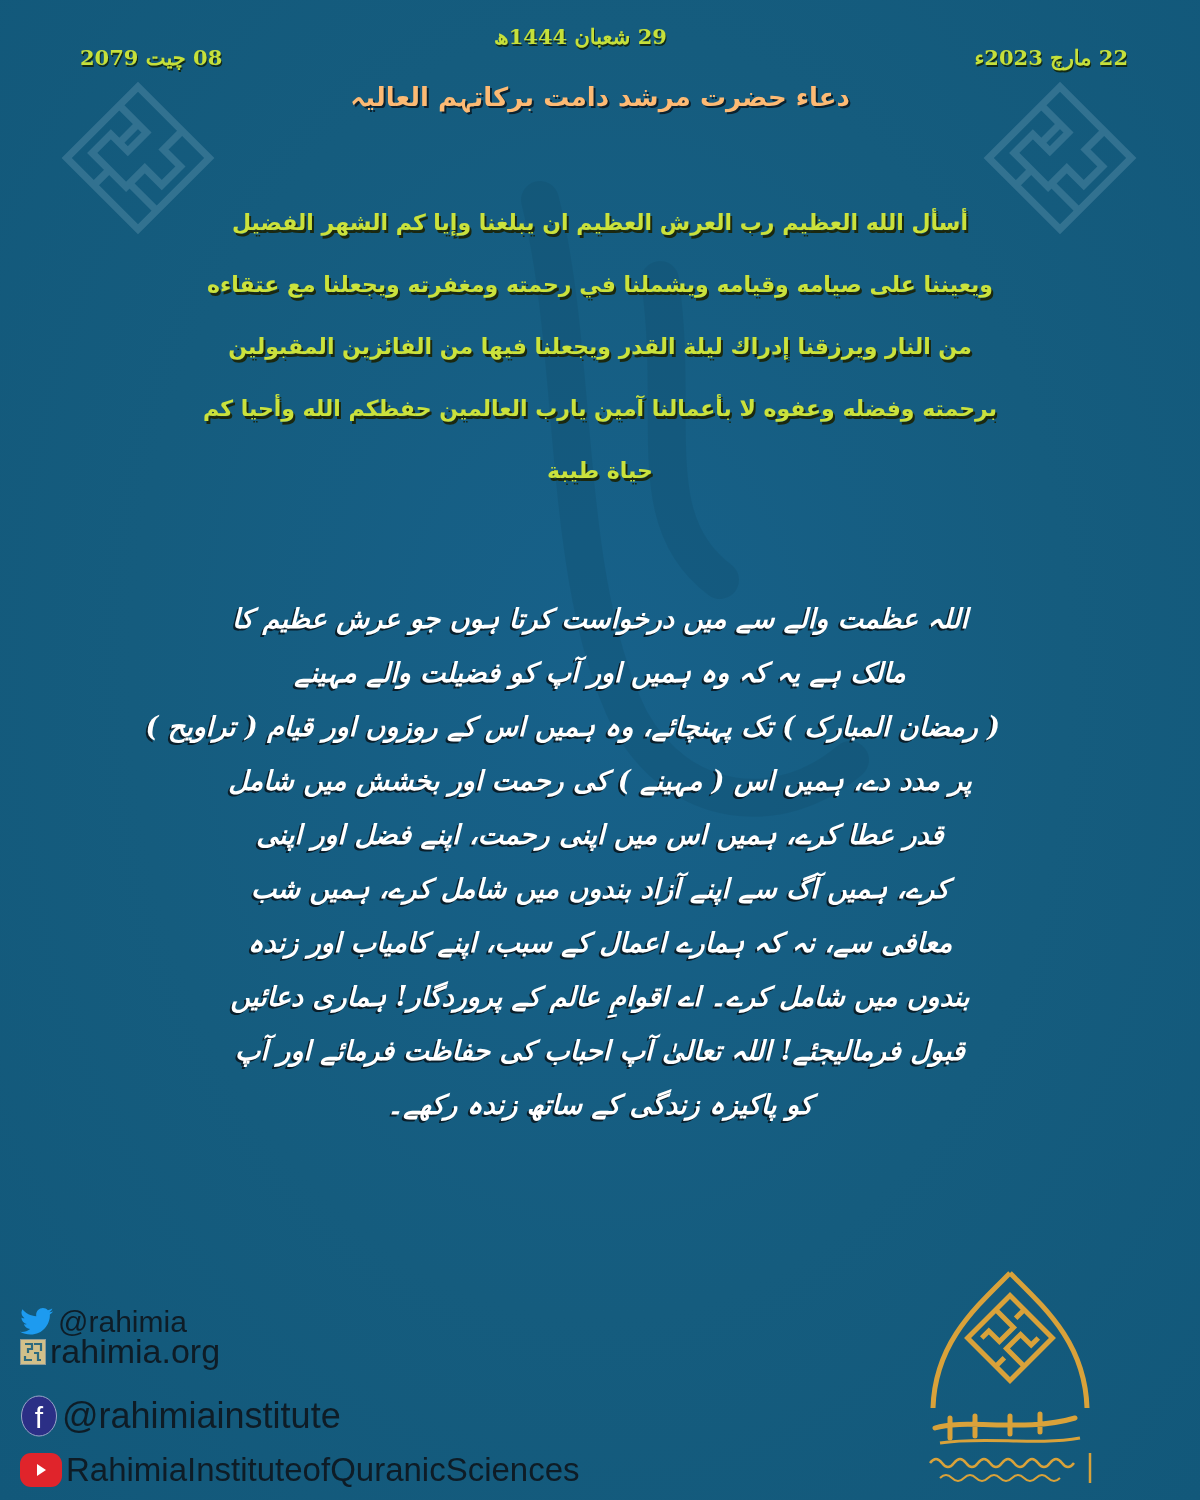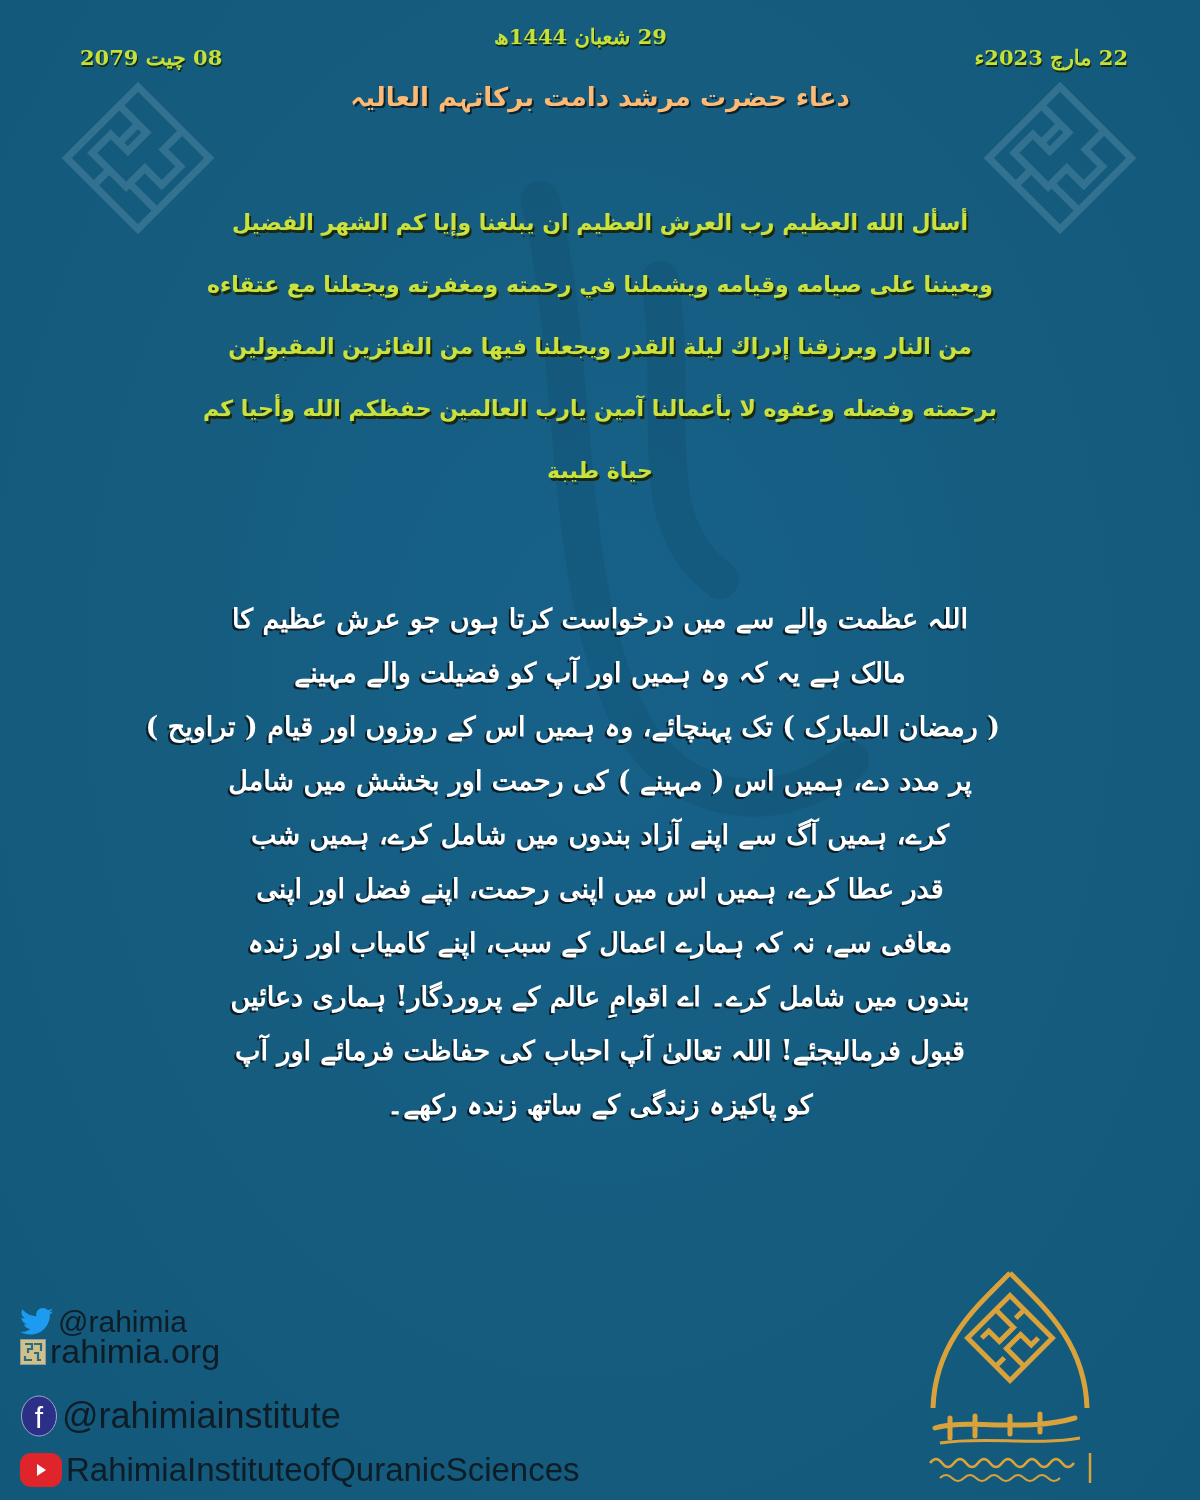--- a/index.html
+++ b/index.html
@@ -55,21 +55,21 @@
     .arabic .line { display: block; white-space: nowrap; }
 
     .urdu {
       position: absolute; left: 200px; right: 200px; top: 592px;
       text-align: center; direction: rtl;
       font-family: "DejaVu Serif", serif;
       font-size: 27px; line-height: 54px; font-weight: bold;
       color: #ffffff;
       text-shadow: -2px 2px 0 #0a1e2a;
     }
-    .urdu .line { display: block; white-space: nowrap; }
+    .urdu .line { display: block; white-space: nowrap; font-style: italic; }
 
     .socials {
       position: absolute; left: 20px; top: 1305px;
       font-family: "Liberation Sans", sans-serif;
       color: #0e1c26;
     }
     .social-row { display: flex; align-items: center; position: absolute; left: 0; white-space: nowrap; }
     .row-twitter { top: 0; font-size: 30px; }
     .row-web { top: 27px; font-size: 34px; }
     .row-fb { top: 90px; font-size: 36px; }
@@ -120,22 +120,22 @@
   <span class="line">من النار ويرزقنا إدراك ليلة القدر ويجعلنا فيها من الفائزين المقبولين</span>
   <span class="line">برحمته وفضله وعفوه لا بأعمالنا آمين يارب العالمين حفظكم الله وأحيا كم</span>
   <span class="line">حياة طيبة</span>
 </div>
 
 <div class="urdu">
   <span class="line">اللہ عظمت والے سے میں درخواست کرتا ہوں جو عرش عظیم کا</span>
   <span class="line">مالک ہے یہ کہ وہ ہمیں اور آپ کو فضیلت والے مہینے</span>
   <span class="line">( رمضان المبارک ) تک پہنچائے، وہ ہمیں اس کے روزوں اور قیام ( تراویح )</span>
   <span class="line">پر مدد دے، ہمیں اس ( مہینے ) کی رحمت اور بخشش میں شامل</span>
+  <span class="line">قدر عطا کرے، ہمیں اس میں اپنی رحمت، اپنے فضل اور اپنی</span>
   <span class="line">کرے، ہمیں آگ سے اپنے آزاد بندوں میں شامل کرے، ہمیں شب</span>
-  <span class="line">قدر عطا کرے، ہمیں اس میں اپنی رحمت، اپنے فضل اور اپنی</span>
   <span class="line">معافی سے، نہ کہ ہمارے اعمال کے سبب، اپنے کامیاب اور زندہ</span>
   <span class="line">بندوں میں شامل کرے۔ اے اقوامِ عالم کے پروردگار! ہماری دعائیں</span>
   <span class="line">قبول فرمالیجئے! اللہ تعالیٰ آپ احباب کی حفاظت فرمائے اور آپ</span>
   <span class="line">کو پاکیزہ زندگی کے ساتھ زندہ رکھے۔</span>
 </div>
 
 <div class="socials">
   <div class="social-row row-twitter">
     <span class="icon">
       <svg width="34" height="28" viewBox="0 0 24 20">

